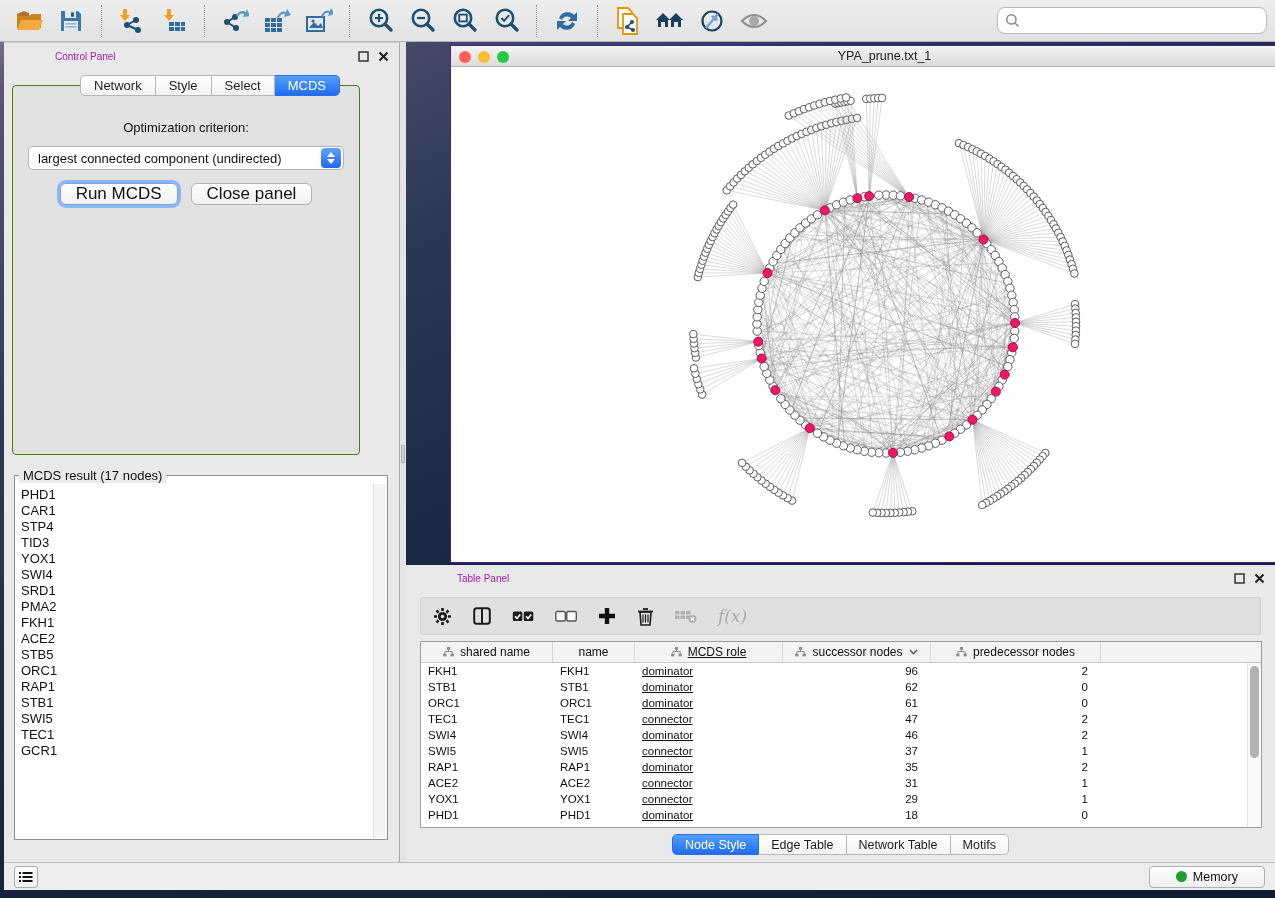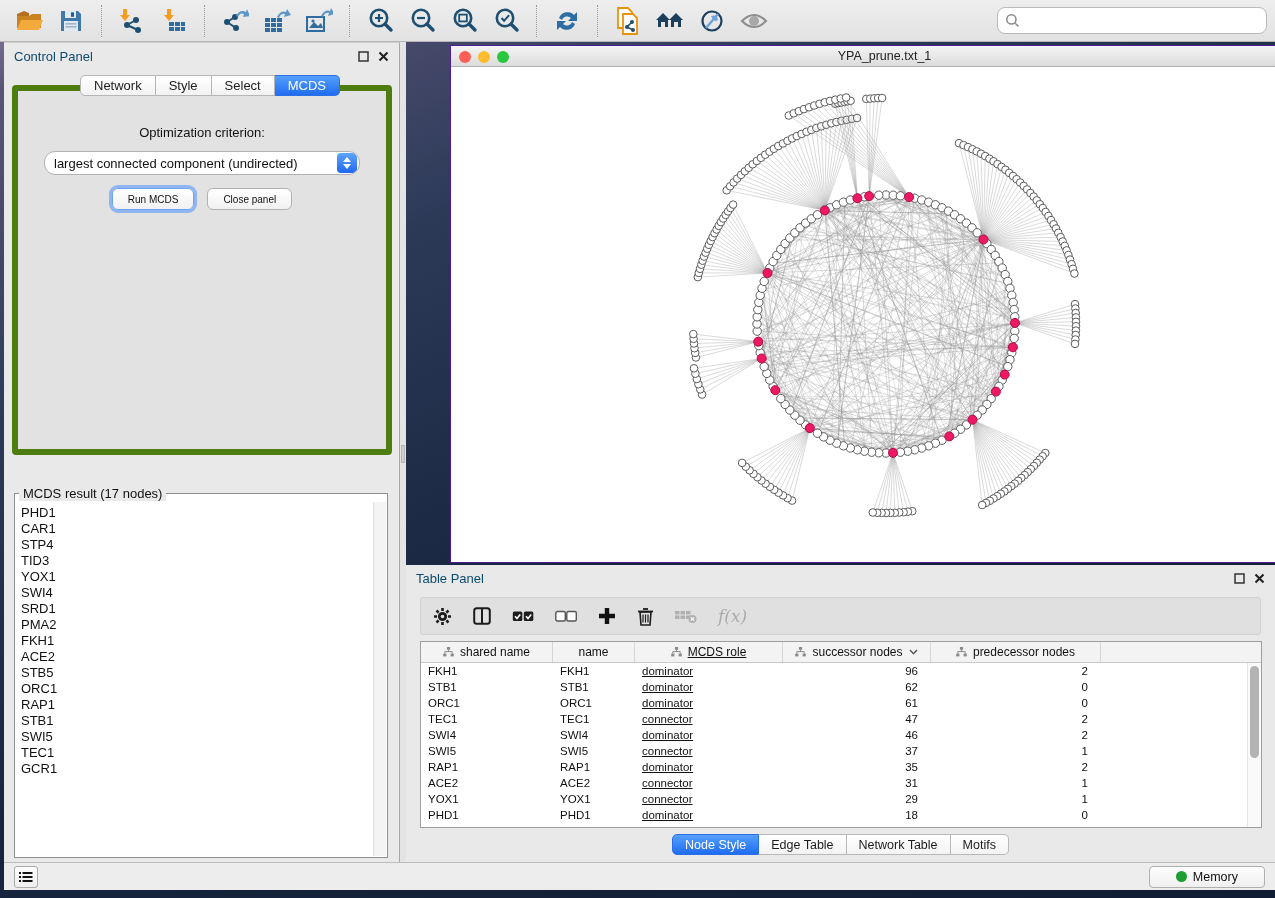--- a/index.html
+++ b/index.html
@@ -24,57 +24,57 @@
     border:1px solid #b9b9b9; border-radius:8px; display:flex; align-items:center; padding:0 7px;
   }
   .searchbox input { border:none; outline:none; flex:1; font-size:13px; font-family:"Liberation Sans",sans-serif; background:transparent; }
 
   
   .control-panel {
     position:absolute; left:4px; top:42px; width:396px; height:820px;
     background:#e9e9e9; border-right:1px solid #a8a8a8; border-top:1px solid #cfcfcf;
   }
   .panel-titlebar { height:27px; display:flex; align-items:center; padding:0 10px; }
-  .panel-title { font-size:13px; color:#0c4a6e; }
+  .panel-title { font-size:10px; color:#a21caf;margin-left:41px; }
   .pt-icons { margin-left:auto; display:flex; gap:9px; align-items:center; }
   .pt-icons svg { display:block; }
 
   .seg-tabs { position:absolute; left:76px; top:32px; display:flex; z-index:5; }
   .seg-tab {
     height:21px; padding:0 13px; font-size:13px; display:flex; align-items:center;
     background:linear-gradient(#ffffff,#f2f2f2); border:1px solid #b6b6b6; border-left:none; color:#1c1c1c;
   }
   .seg-tab:first-child { border-left:1px solid #b6b6b6; border-radius:5px 0 0 5px; }
   .seg-tab:last-child { border-radius:0 5px 5px 0; }
   .seg-tab.active { background:linear-gradient(#55a0ff,#1f6cf0); color:#fff; border-color:#2a6ee8;text-align:right; }
 
   .inner-panel {
-    position:absolute; left:8px; top:42px; width:380px; height:370px;
-    background:#e2e2e2; border:6px solid #4d7c0f; border-radius:4px;
+    position:absolute; left:8px; top:42px; width:348px; height:370px;
+    background:#e2e2e2; border:1px solid #4d7c0f; border-radius:4px;
   }
   .opt-label { text-align:center; font-size:13px; color:#111; margin-top:34px; }
   .dropdown {
     margin:11px auto 0; width:316px; height:24px; background:#fff;
-    border:1px solid #b2b2b2; border-radius:11px; display:flex; align-items:center; overflow:hidden;
+    border:1px solid #b2b2b2; border-radius:5px; display:flex; align-items:center; overflow:hidden;
   }
   .dropdown .dval { flex:1; font-size:13px; padding-left:9px; color:#111; white-space:nowrap; }
   .dd-stepper {
     width:20px; height:20px; margin-right:2px; border-radius:4px;
     background:linear-gradient(#5ea4ff,#2068ee); display:flex; flex-direction:column; align-items:center; justify-content:center; gap:2px;
   }
   .btn-row { display:flex; justify-content:center; gap:13px; margin-top:13px; }
   .mac-btn {
-    height:22px; padding:0 15px; font-size:10px; font-family:"Liberation Sans",sans-serif;
+    height:22px; padding:0 15px; font-size:17px; font-family:"Liberation Sans",sans-serif;
     background:linear-gradient(#ffffff,#f1f1f1); border:1px solid #b2b2b2; border-radius:6px; color:#111;
   }
   .mac-btn.focused { box-shadow:0 0 0 3px rgba(77,143,252,.55); border-color:#6ea4f5; }
 
   .result-box {
     position:absolute; left:10px; top:425px; width:374px; height:372px;
-    border:1px solid #8f8f8f; background:#fff; padding:0;margin-top:18px;
+    border:1px solid #8f8f8f; background:#fff; padding:0;
   }
   .result-box legend { font-size:13px; color:#111; margin-left:4px; padding:0 4px; background:#e9e9e9; }
   .result-list { position:absolute; left:1px; top:2px; right:14px; bottom:1px; overflow:hidden; padding:2px 0 0 5px; }
   .mcds-item { font-size:13px; line-height:16px; color:#111; }
   .list-scroll { position:absolute; top:1px; right:1px; bottom:1px; width:13px; background:#f4f4f4; border-left:1px solid #e0e0e0; }
 
   
   .net-window {
     position:absolute; left:406px; top:45px; width:869px; height:518px;
     background:#86efac; border:1px solid #4c1d95;margin-left:44px;

